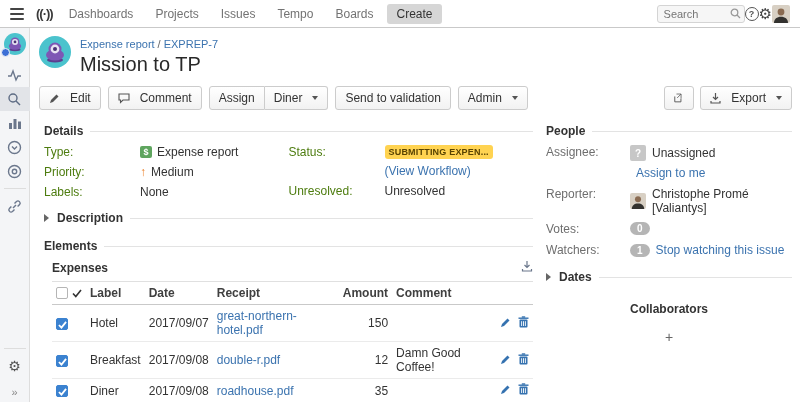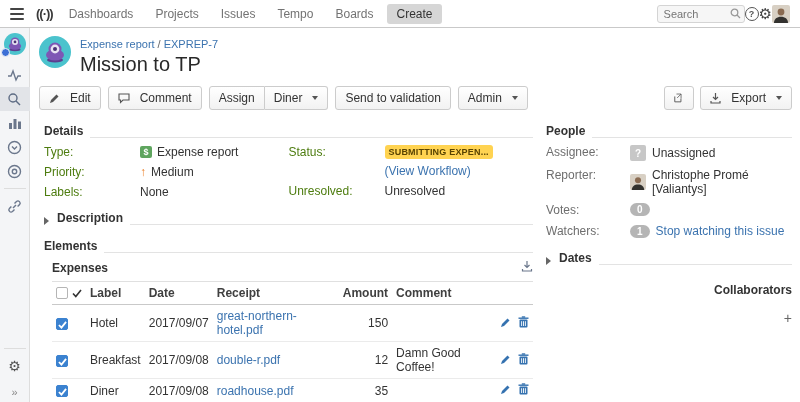--- a/index.html
+++ b/index.html
@@ -57,21 +57,21 @@
   .btn-group .btn:last-child { border-left:0; border-radius:0 3px 3px 0; }
   .caret { width:0; height:0; border-left:3.5px solid transparent; border-right:3.5px solid transparent; border-top:4px solid #555; }
   .toolbar-right { margin-left:auto; display:flex; gap:6px; }
   .icon-btn { width:30px; justify-content:center; }
 
   
   .columns { display:flex; }
   .col-left { width:494px; padding-left:5px; flex-shrink:0; }
   .col-right { flex:1; padding-left:13px; }
 
-  .module-head { display:flex; align-items:flex-end; gap:7px; font-weight:bold; color:#333; margin:6px 0 7px 0; }
+  .module-head { display:flex; align-items:center; gap:7px; font-weight:bold; color:#333; margin:6px 0 7px 0; }
   .module-head .line { flex:1; border-top:1px solid #e3e3e3; margin-top:1px; }
   .twisty { width:0; height:0; border-top:4px solid transparent; border-bottom:4px solid transparent; border-left:5px solid #666; margin-right:1px; }
   .collapsible { cursor:pointer; }
   .plus-btn { color:#666; font-size:14px; font-weight:normal; cursor:pointer; line-height:10px; }
 
   
   .fields-wrap { display:flex; margin-bottom:2px; }
   .fields-col { width:50%; }
   .field { display:flex; margin-bottom:6px; align-items:flex-start; }
   .field-label { width:96px; color:#4d7c0f; flex-shrink:0; }
@@ -429,20 +429,21 @@
           <span>People</span>
             <span class="line"></span>
         </div>
         <div class="p-field">
             <span class="p-label">Assignee:</span>
           <span class="p-value">
               <span class="unassigned-avatar">?</span>
               <span>Unassigned</span>
             </span>
           </div>
+        <div class="assign-me"><a>Assign to me</a></div>
         <div class="p-field">
             <span class="p-label">Reporter:</span>
           <span class="p-value">
               <span class="mini-avatar"><svg width="16" height="16" viewBox="0 0 18 18">
                   <rect width="18" height="18" fill="#d8d0c4"></rect>
                   <circle cx="9" cy="7" r="3.4" fill="#8a6b52"></circle>
                   <path d="M2 18c0-4 3-6.2 7-6.2s7 2.2 7 6.2z" fill="#33322f"></path>
                 </svg></span>
               <span>Christophe Promé [Valiantys]</span>
             </span>

